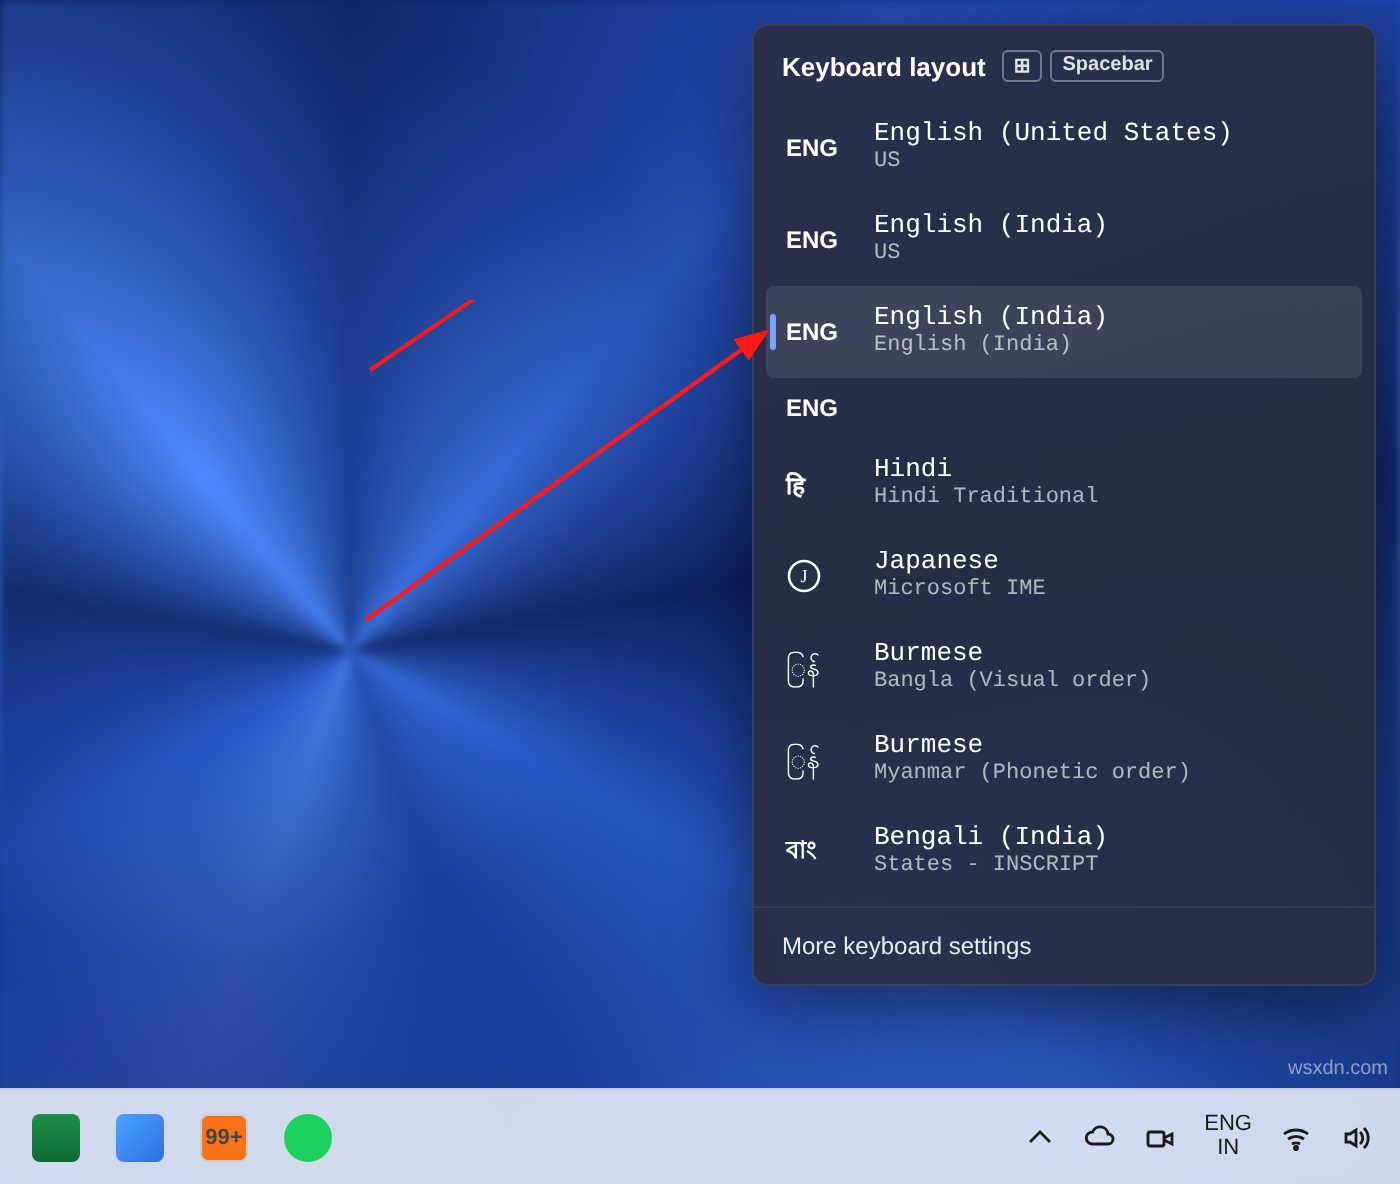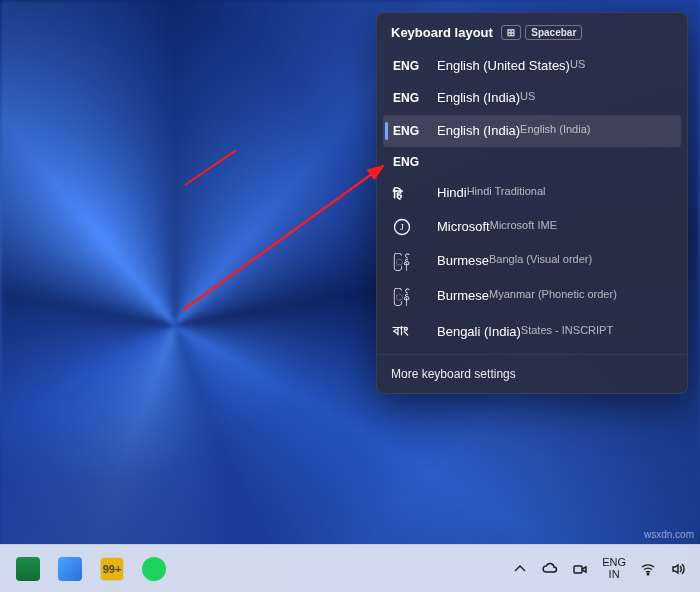--- a/index.html
+++ b/index.html
@@ -74,21 +74,21 @@
     .lang-abbr {
       width: 32px; flex-shrink: 0;
       font-size: 12px; font-weight: 600;
       color: #fff; text-align: left;
     }
     .lang-icon {
       width: 32px; flex-shrink:0;
       font-size: 14px; text-align:left;
       display:flex; align-items:center;
     }
-    .lang-text { display:flex; flex-direction:row; line-height:1.25; }
+    .lang-text { display:flex; flex-direction:column; line-height:1.25;font-family:Liberation Mono, monospace; }
     .lang-name { font-size: 13px; color:#fff; }
     .lang-sub { font-size: 11px; color: rgba(255,255,255,0.65); }
     .flyout-footer {
       padding: 12px 14px;
       font-size: 12px;
       color: rgba(255,255,255,0.9);
       border-top: 1px solid rgba(255,255,255,0.06);
       cursor:pointer;
     }
     .arrow {
@@ -112,21 +112,21 @@
     .tb-icon {
       width:40px; height:40px;
       display:flex; align-items:center; justify-content:center;
       border-radius:4px; cursor:pointer;
       position:relative;
     }
     .tb-app { width:24px; height:24px; border-radius:4px; }
     .excel { background:linear-gradient(#1e8e4a,#0f6b33); }
     .widgets { background:linear-gradient(135deg,#4aa3ff,#2d6fe0); }
     .chat {
-      background:#eab308; border:1px solid #ccc;
+      background:#f97316; border:1px solid #ccc;
       font-size:11px; font-weight:600; color:#444;
       display:flex; align-items:center; justify-content:center;
     }
     .spotify { background:#1dd15d; border-radius:50%; }
     .tb-right {
       margin-left:auto;
       display:flex; align-items:center; gap:2px;
       color:#1a1a1a;
     }
     .tray-icon {
@@ -205,21 +205,21 @@
         </div>
       </div>
       <div class="layout-item">
         <span class="lang-icon">
           <svg width="18" height="18" viewBox="0 0 18 18">
             <circle cx="9" cy="9" r="7.5" fill="none" stroke="#fff" stroke-width="1.3"></circle>
             <text x="9" y="12" text-anchor="middle" font-size="9" fill="#fff" font-family="Segoe UI">J</text>
           </svg>
         </span>
         <div class="lang-text">
-          <span class="lang-name">Microsoft</span>
+          <span class="lang-name">Japanese</span>
           <span class="lang-sub">Microsoft IME</span>
         </div>
       </div>
       <div class="layout-item">
         <span class="lang-icon" style="font-size: 13px;">ြန်</span>
         <div class="lang-text">
           <span class="lang-name">Burmese</span>
           <span class="lang-sub">Bangla (Visual order)</span>
         </div>
       </div>

